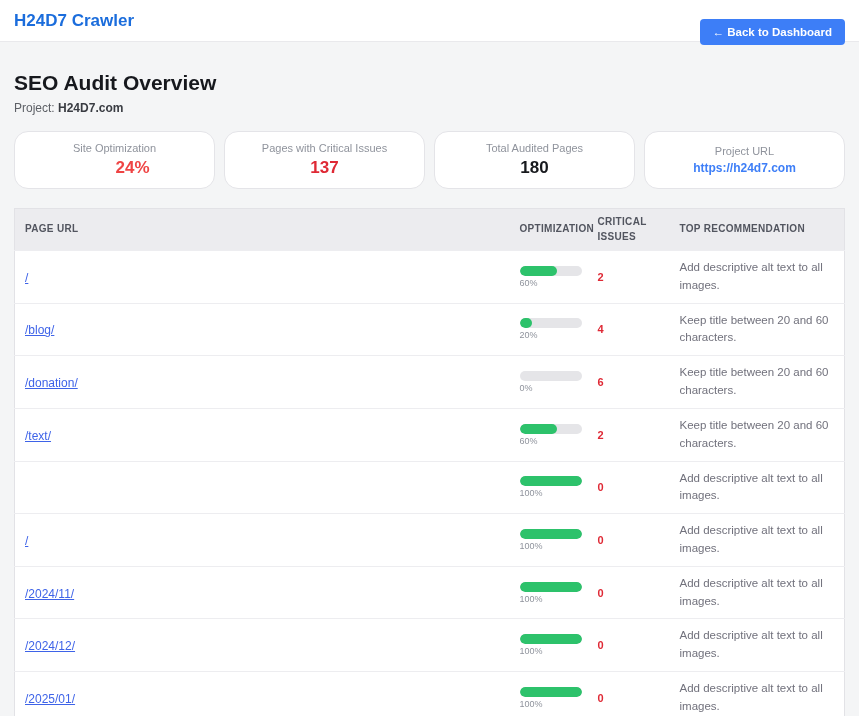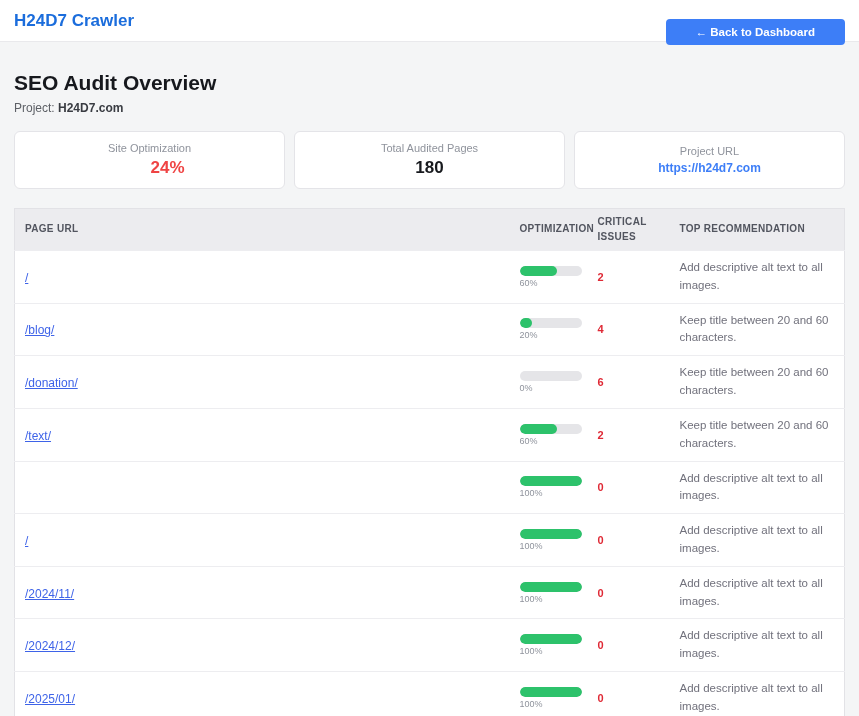--- a/index.html
+++ b/index.html
@@ -24,21 +24,21 @@
     font-size: 17px;
     font-weight: 700;
   }
   .back-btn {
     border: none;
     border-radius: 4px;
     color: #ffffff;
     font-family: "Liberation Sans", sans-serif;
     font-size: 11.5px;
     font-weight: 700;
-    padding: 7px 30px;
+    padding: 7px 13px;
     cursor: pointer;
     margin-top: 22px;
   }
 
   
   .main { padding: 0 14px; }
   .page-title {
     margin-top: 29px;
     font-size: 21px;
     font-weight: 700;
@@ -55,21 +55,21 @@
   .cards {
     display: flex;
     gap: 9px;
     margin-top: 16px;
   }
   .card {
     flex: 1;
     height: 58px;
     background: #ffffff;
     border: 1px solid #e4e4e8;
-    border-radius: 6px;
+    border-radius: 14px;
     display: flex;
     flex-direction: column;
     align-items: center;
     justify-content: center;
     gap: 4px;
     text-align: center;
   }
   .card-label { font-size: 11px; color: #8f939c; }
   .card-value { font-size: 17px; font-weight: 700; }
   .card-link  { font-size: 12px; font-weight: 700; text-decoration: none; }
@@ -143,20 +143,24 @@
 
   <div class="project-line">
     <span>Project:</span>
     <span class="project-name">H24D7.com</span>
   </div>
 
   <section class="cards">
     <div class="card">
       <div class="card-label">Site Optimization</div>
       <div class="card-value" style="color: #ef4444; margin-left: 36px;">24%</div>
+    </div>
+    <div class="card">
+      <div class="card-label">Pages with Critical Issues</div>
+      <div class="card-value" style="color: rgb(223, 41, 53);">137</div>
     </div>
     <div class="card">
       <div class="card-label">Total Audited Pages</div>
       <div class="card-value" style="color: rgb(23, 25, 29);">180</div>
     </div>
     <div class="card">
       <div class="card-label">Project URL</div>
       <a href="#" class="card-link" style="color: rgb(61, 126, 247);">https://h24d7.com</a>
     </div>
   </section>

